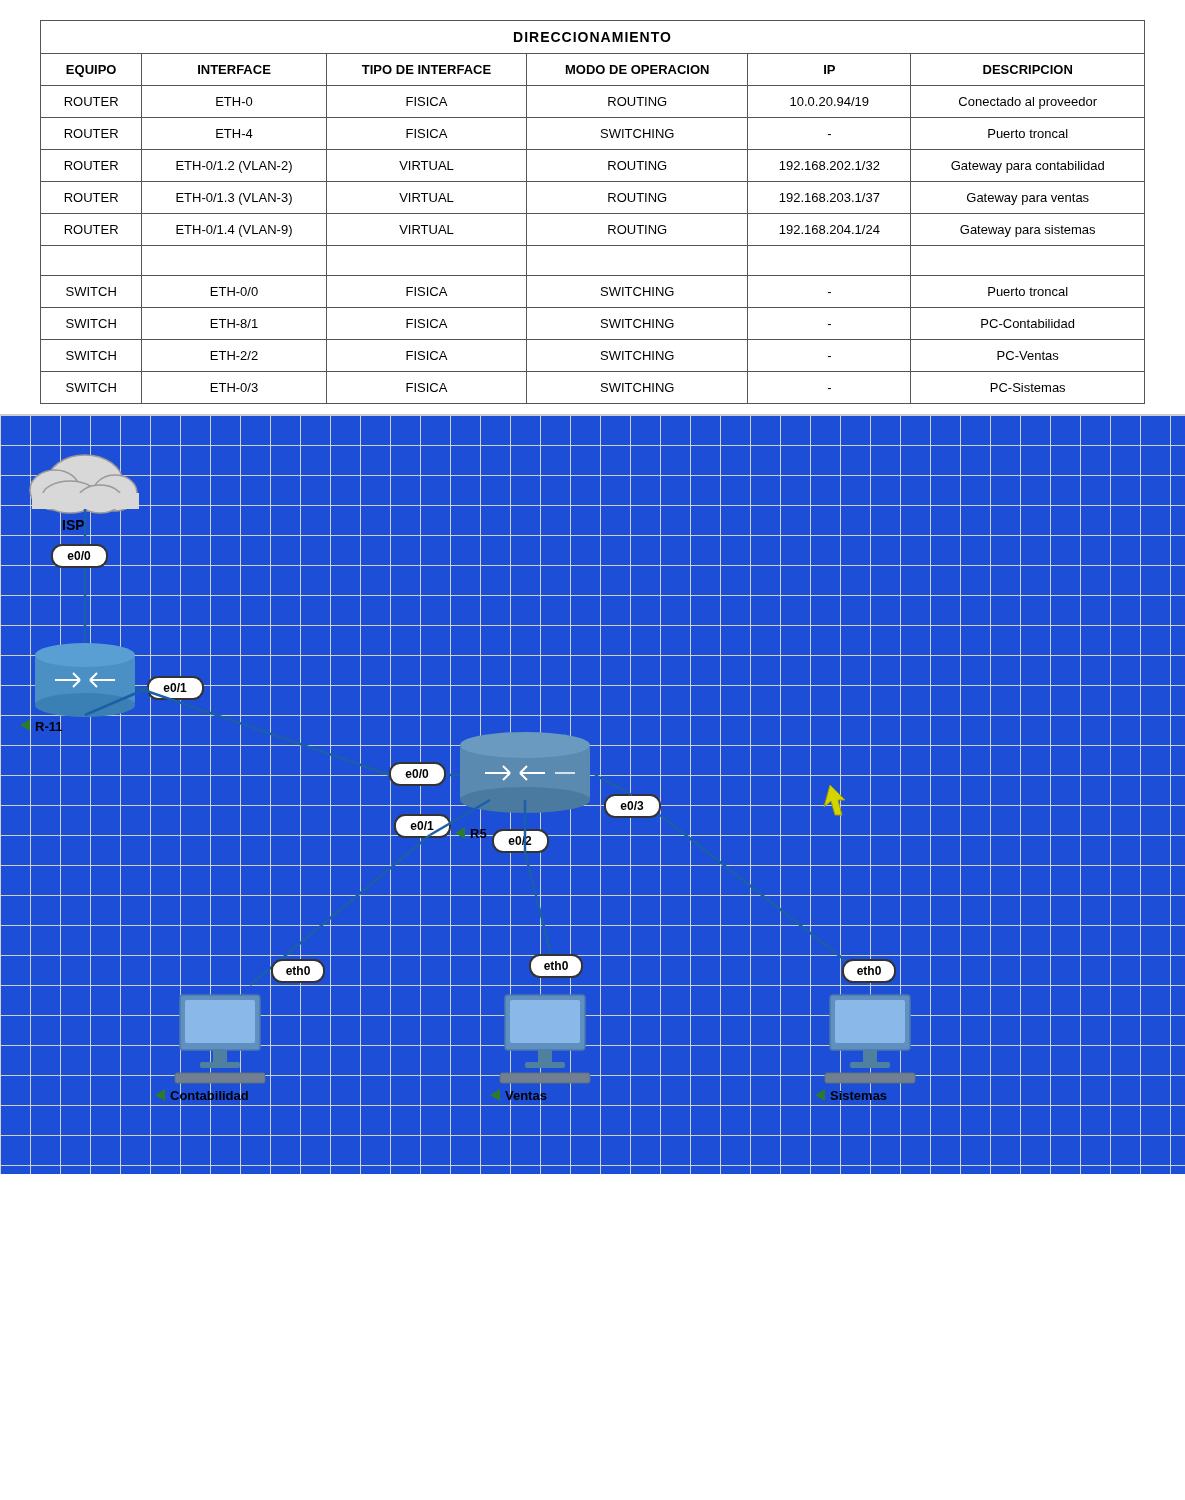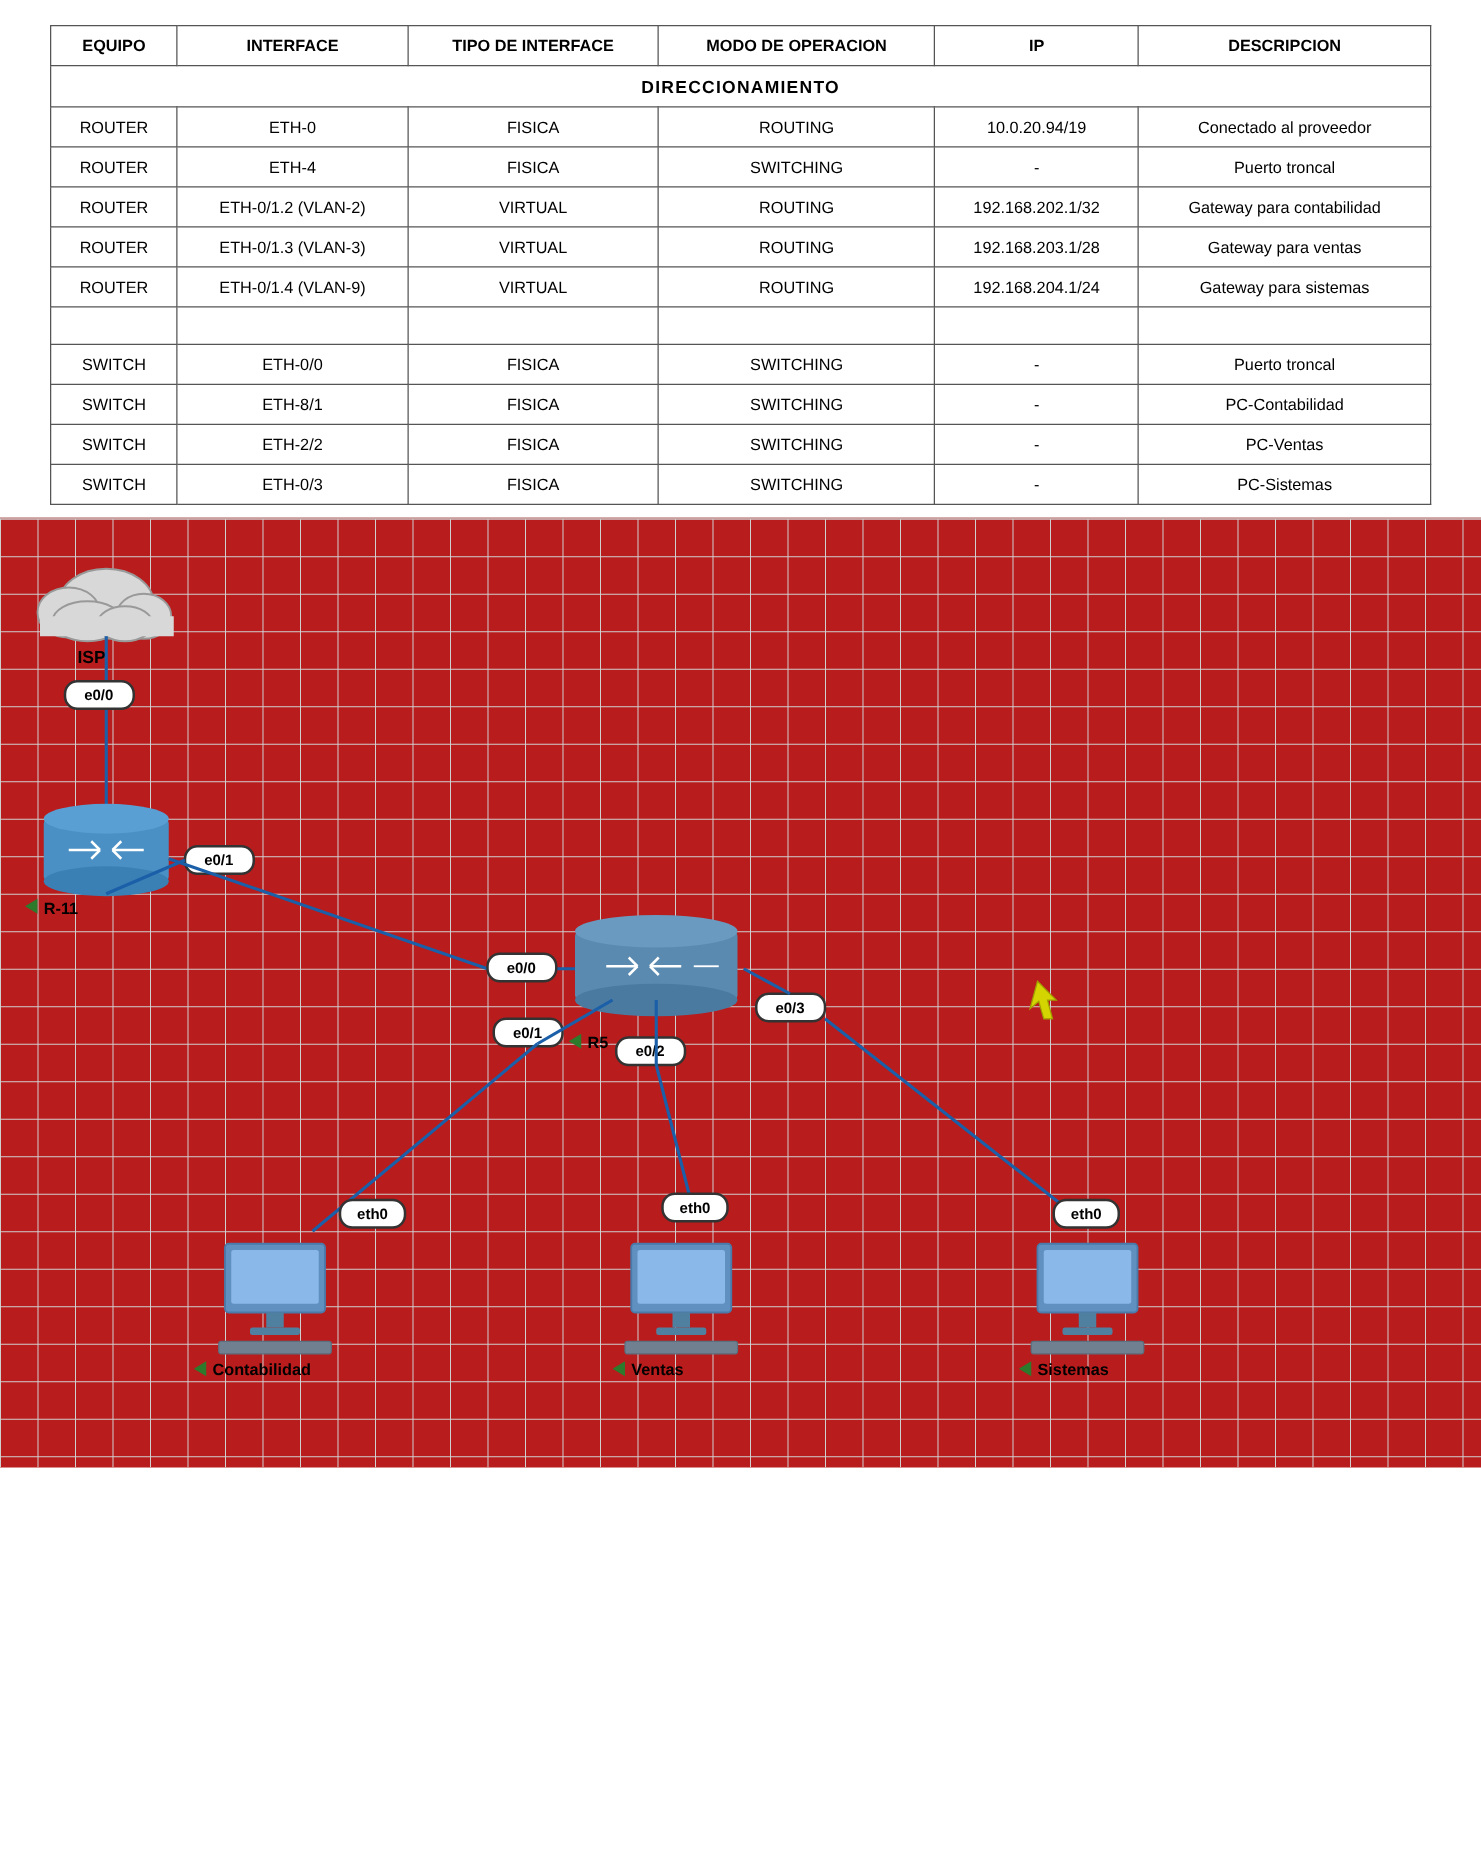--- a/index.html
+++ b/index.html
@@ -38,21 +38,21 @@
       font-weight: bold;
       font-size: 13px;
     }
 
     .empty-row td {
       height: 30px;
     }
 
     
     .diagram-section {
-      background: #b91c1c;
+      background: #1d4ed8;
       border-top: 1px solid #ccc;
       position: relative;
       width: 1185px;
       height: 760px;
       overflow: hidden;
     }
 
     
     .diagram-section::before {
       content: '';
@@ -79,30 +79,30 @@
       z-index: 1;
     }
   </style>
 </head>
 <body>
 
 <div class="table-section">
   <table>
     <thead>
       <tr>
+        <th colspan="6" class="table-title">DIRECCIONAMIENTO</th>
+      </tr>
+      <tr>
         <th class="col-header">EQUIPO</th>
         <th class="col-header">INTERFACE</th>
         <th class="col-header">TIPO DE INTERFACE</th>
         <th class="col-header">MODO DE OPERACION</th>
         <th class="col-header">IP</th>
         <th class="col-header">DESCRIPCION</th>
       </tr>
-      <tr>
-        <th colspan="6" class="table-title">DIRECCIONAMIENTO</th>
-      </tr>
     </thead>
     <tbody id="table-body">
     <tr>
           <td>ROUTER</td>
           <td>ETH-0</td>
           <td>FISICA</td>
           <td>ROUTING</td>
           <td>10.0.20.94/19</td>
           <td>Conectado al proveedor</td>
         </tr>
@@ -120,21 +120,21 @@
           <td>VIRTUAL</td>
           <td>ROUTING</td>
           <td>192.168.202.1/32</td>
           <td>Gateway para contabilidad</td>
         </tr>
         <tr>
           <td>ROUTER</td>
           <td>ETH-0/1.3 (VLAN-3)</td>
           <td>VIRTUAL</td>
           <td>ROUTING</td>
-          <td>192.168.203.1/28</td>
+          <td>192.168.203.1/37</td>
           <td>Gateway para ventas</td>
         </tr>
         <tr>
           <td>ROUTER</td>
           <td>ETH-0/1.4 (VLAN-9)</td>
           <td>VIRTUAL</td>
           <td>ROUTING</td>
           <td>192.168.204.1/24</td>
           <td>Gateway para sistemas</td>
         </tr>

